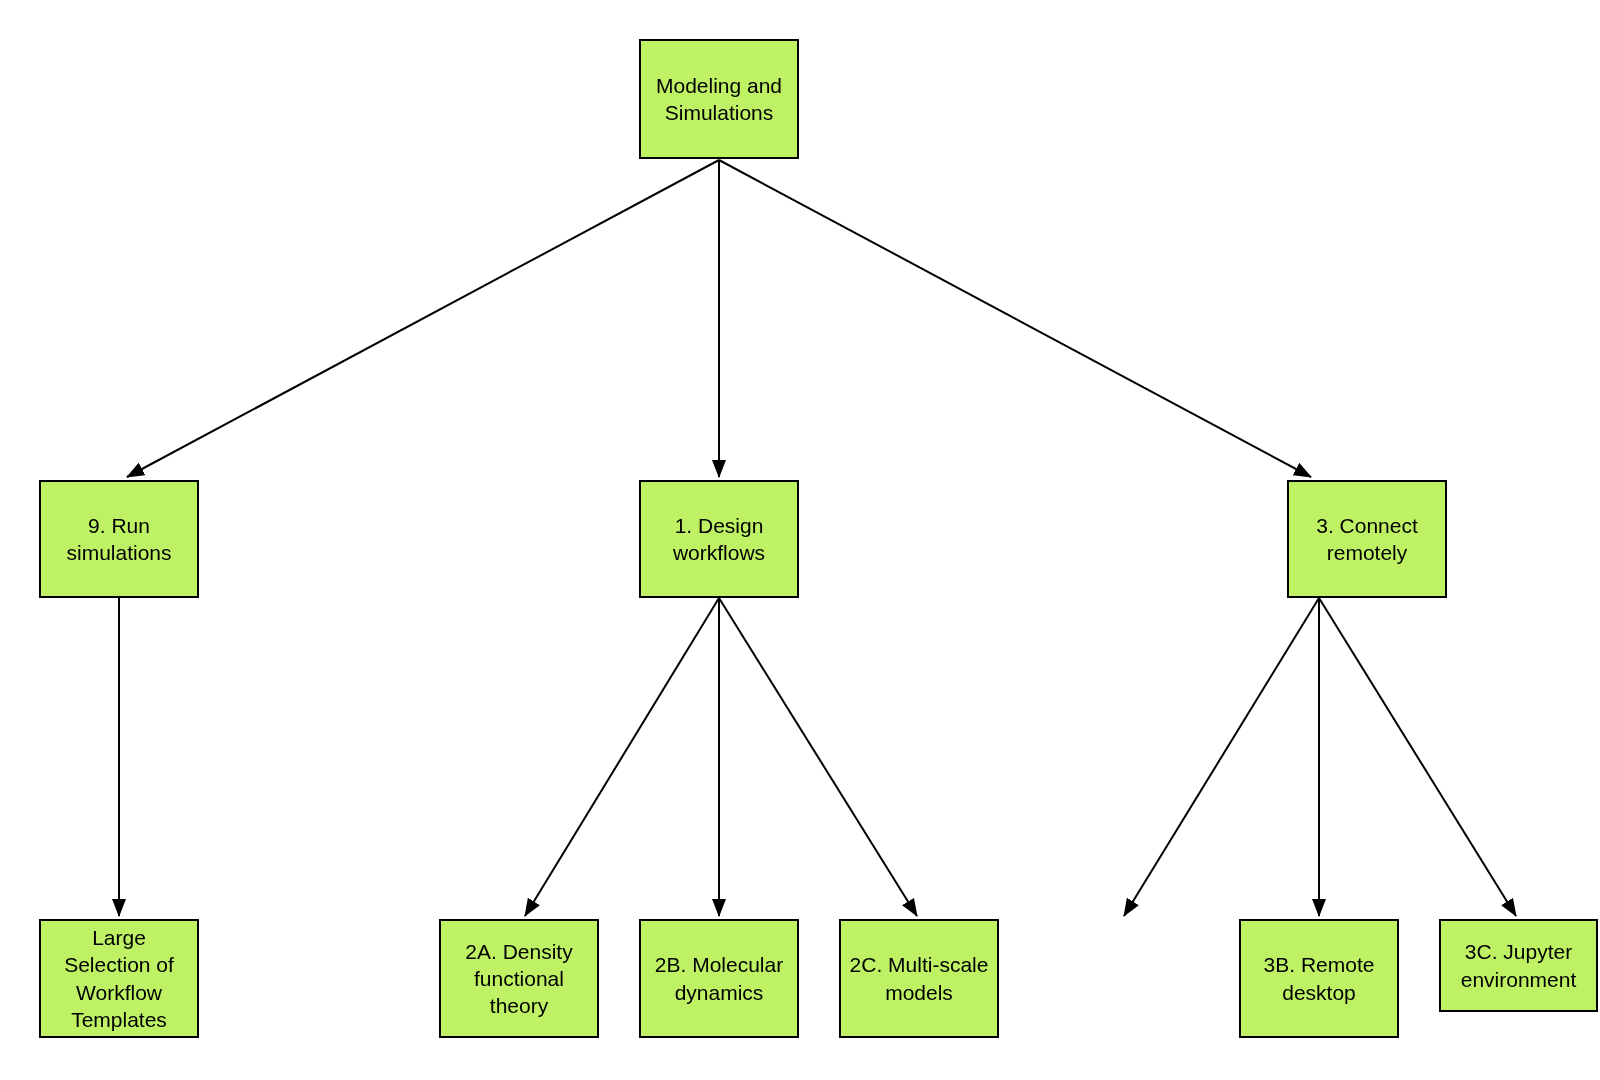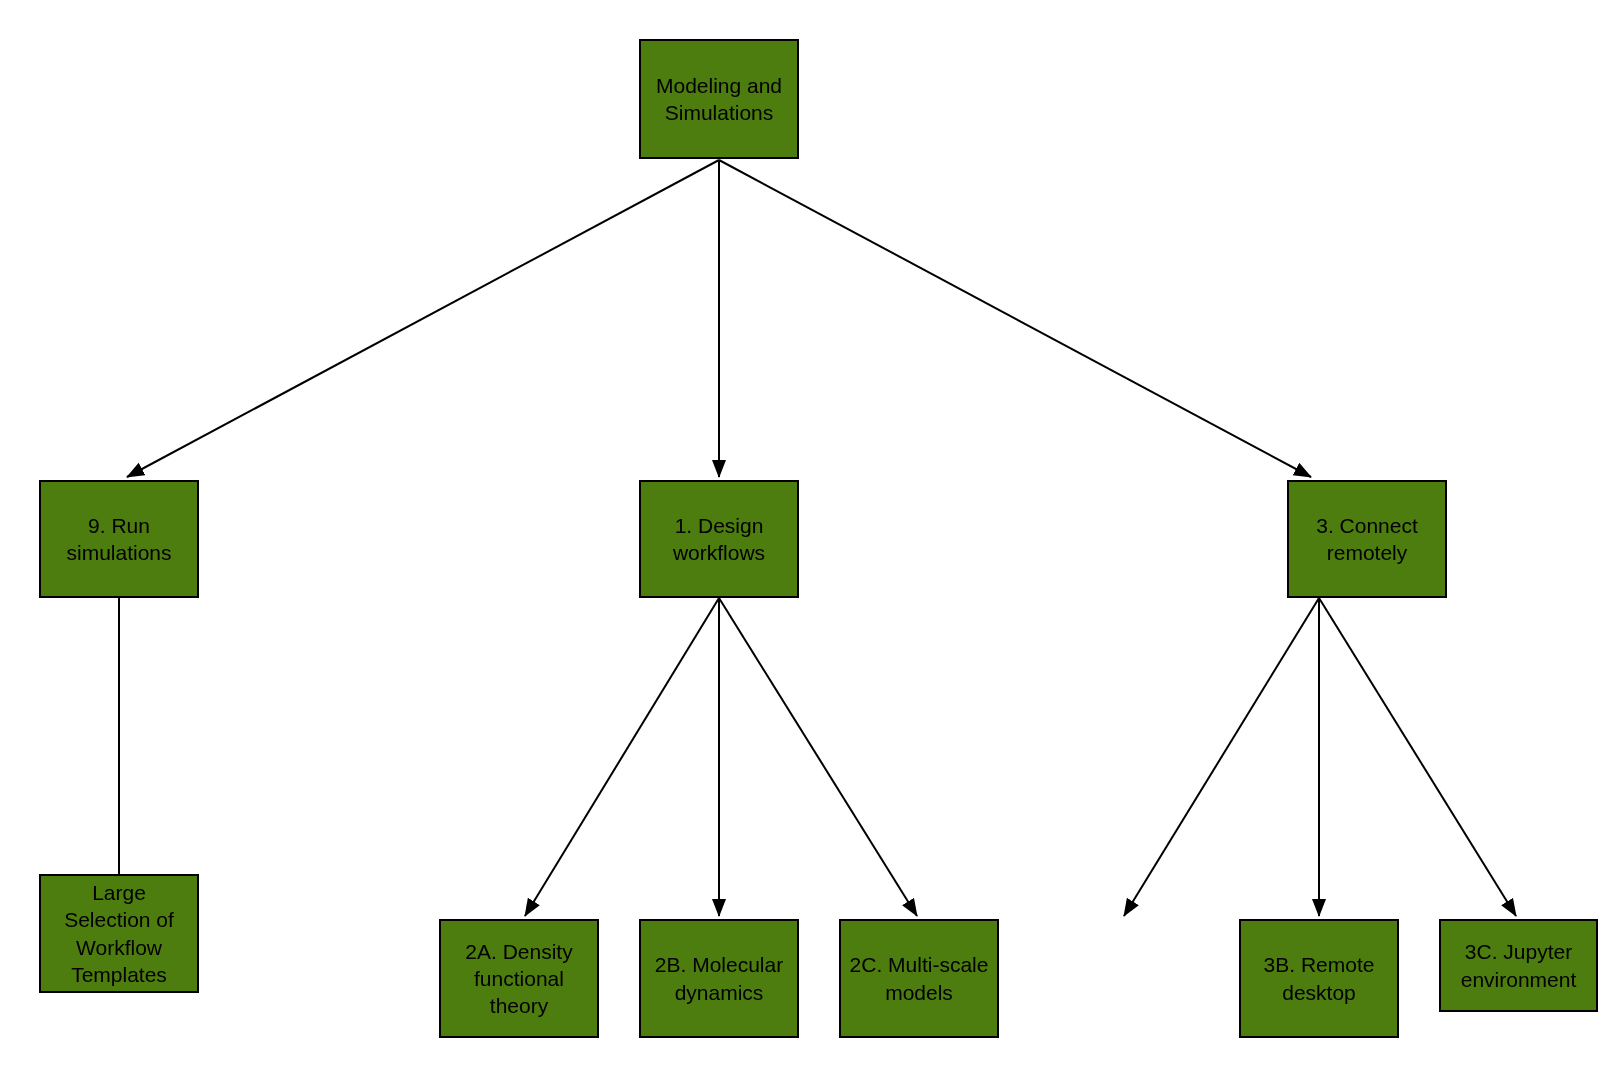--- a/index.html
+++ b/index.html
@@ -24,40 +24,40 @@
   }
   .edges-layer line {
     stroke: #000000;
     stroke-width: 2;
   }
   .node {
     position: absolute;
     box-sizing: border-box;
     width: 160px;
     border: 2px solid #000000;
-    background: #4d7c0f;
+    background: #bef264;
     display: flex;
     align-items: center;
     justify-content: center;
     text-align: center;
   }
   .node-label {
     white-space: pre-line;
     font-size: 21px;
     line-height: 1.3;
     color: #000000;
   }
   
   .n-root     { left: 639px;  top: 39px;  height: 120px; }
   
   .n-run      { left: 39px;   top: 480px; height: 118px; }
   .n-design   { left: 639px;  top: 480px; height: 118px; }
   .n-connect  { left: 1239px; top: 480px; height: 118px; margin-left: 48px; }
   
-  .n-templates  { left: 39px;   top: 874px; height: 119px; }
+  .n-templates  { left: 39px;   top: 919px; height: 119px; }
   .n-dft        { left: 439px;  top: 919px; height: 119px; }
   .n-md         { left: 639px;  top: 919px; height: 119px; }
   .n-multiscale { left: 839px;  top: 919px; height: 119px; }
   .n-cli        { left: 1039px; top: 919px; height: 119px; }
   .n-remote     { left: 1239px; top: 919px; height: 119px; }
   .n-jupyter    { left: 1439px; top: 919px; height: 93px; width: 159px; }
 </style>
 </head>
 <body>
 

